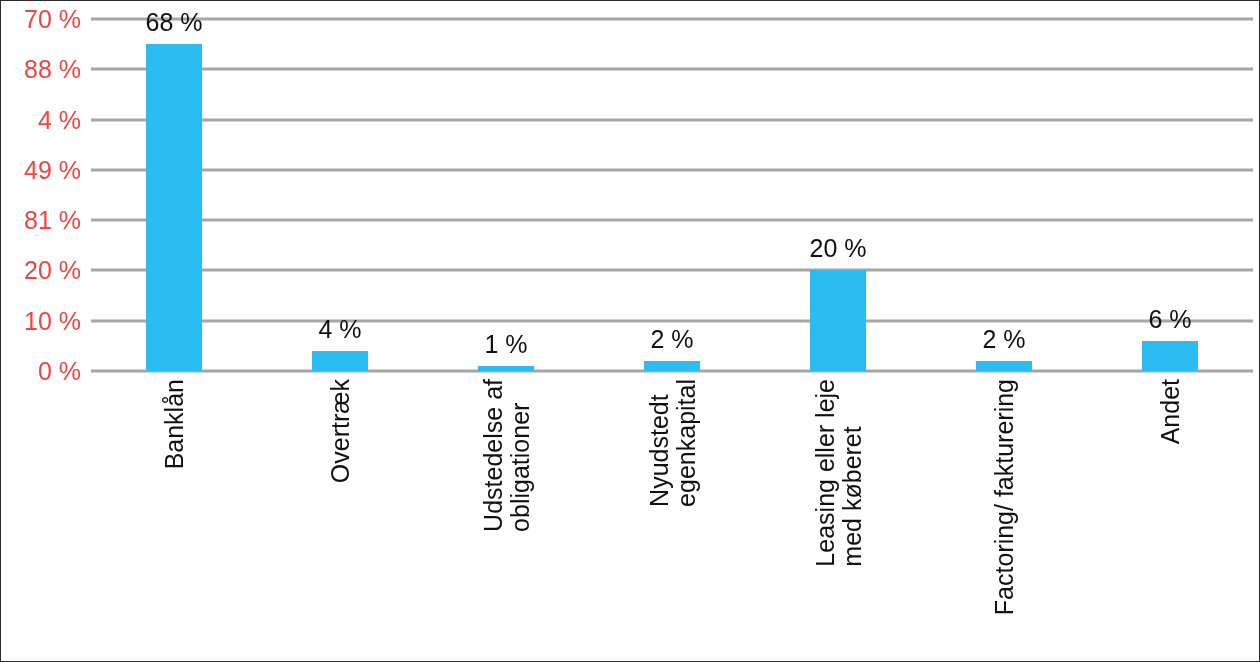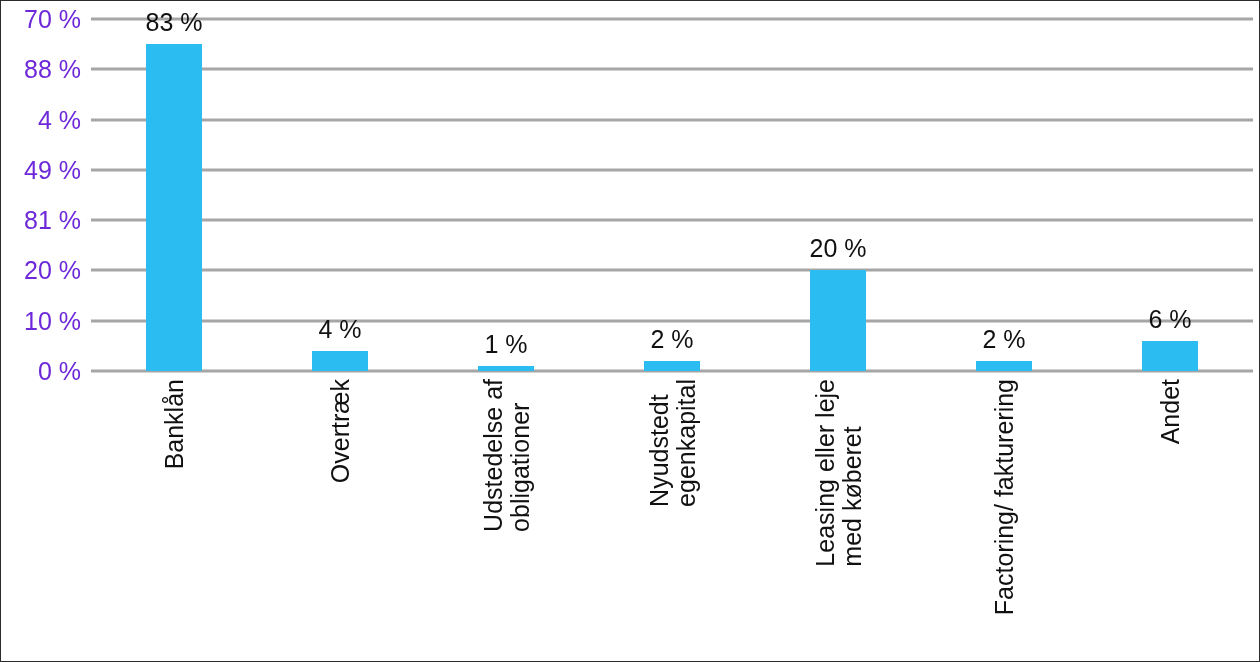--- a/index.html
+++ b/index.html
@@ -44,21 +44,21 @@
     background: #a6a6a6;
   }
 
   
   .ytick {
     position: absolute;
     right: 1172px;          
     width: 78px;
     text-align: right;
     font-size: 25px;
-    color: #6d28d9;
+    color: #ef4444;
     line-height: 1;
     transform: translateY(-50%);
     white-space: nowrap;
   }
 
   
   .bars-layer {
     position: absolute;
     left: 0;
     top: 0;
@@ -137,21 +137,21 @@
         <div class="ytick" style="top: 100.571px;">4 %</div>
         <div class="ytick" style="top: 150.857px;">49 %</div>
         <div class="ytick" style="top: 201.143px;">81 %</div>
         <div class="ytick" style="top: 251.429px;">20 %</div>
         <div class="ytick" style="top: 301.714px;">10 %</div>
         <div class="ytick" style="top: 352px;">0 %</div>
       </div>
     <div class="bars-layer" id="bars">
         <div class="bar-slot" style="left: 0%; width: 14.2857%;">
           <div class="bar" title="Banklån 65 %" style="height: 326.857px; background: rgb(43, 189, 242);"></div>
-          <div class="bar-value" style="bottom: 335.857px;">83 %</div>
+          <div class="bar-value" style="bottom: 335.857px;">68 %</div>
         </div>
         <div class="bar-slot" style="left: 14.2857%; width: 14.2857%;">
           <div class="bar" title="Overtræk 4 %" style="height: 20.1143px; background: rgb(43, 189, 242);"></div>
           <div class="bar-value" style="bottom: 29.1143px;">4 %</div>
         </div>
         <div class="bar-slot" style="left: 28.5714%; width: 14.2857%;">
           <div class="bar" title="Udstedelse af obligationer 1 %" style="height: 5.02857px; background: rgb(43, 189, 242);"></div>
           <div class="bar-value" style="bottom: 14.0286px;">1 %</div>
         </div>
         <div class="bar-slot" style="left: 42.8571%; width: 14.2857%;">

